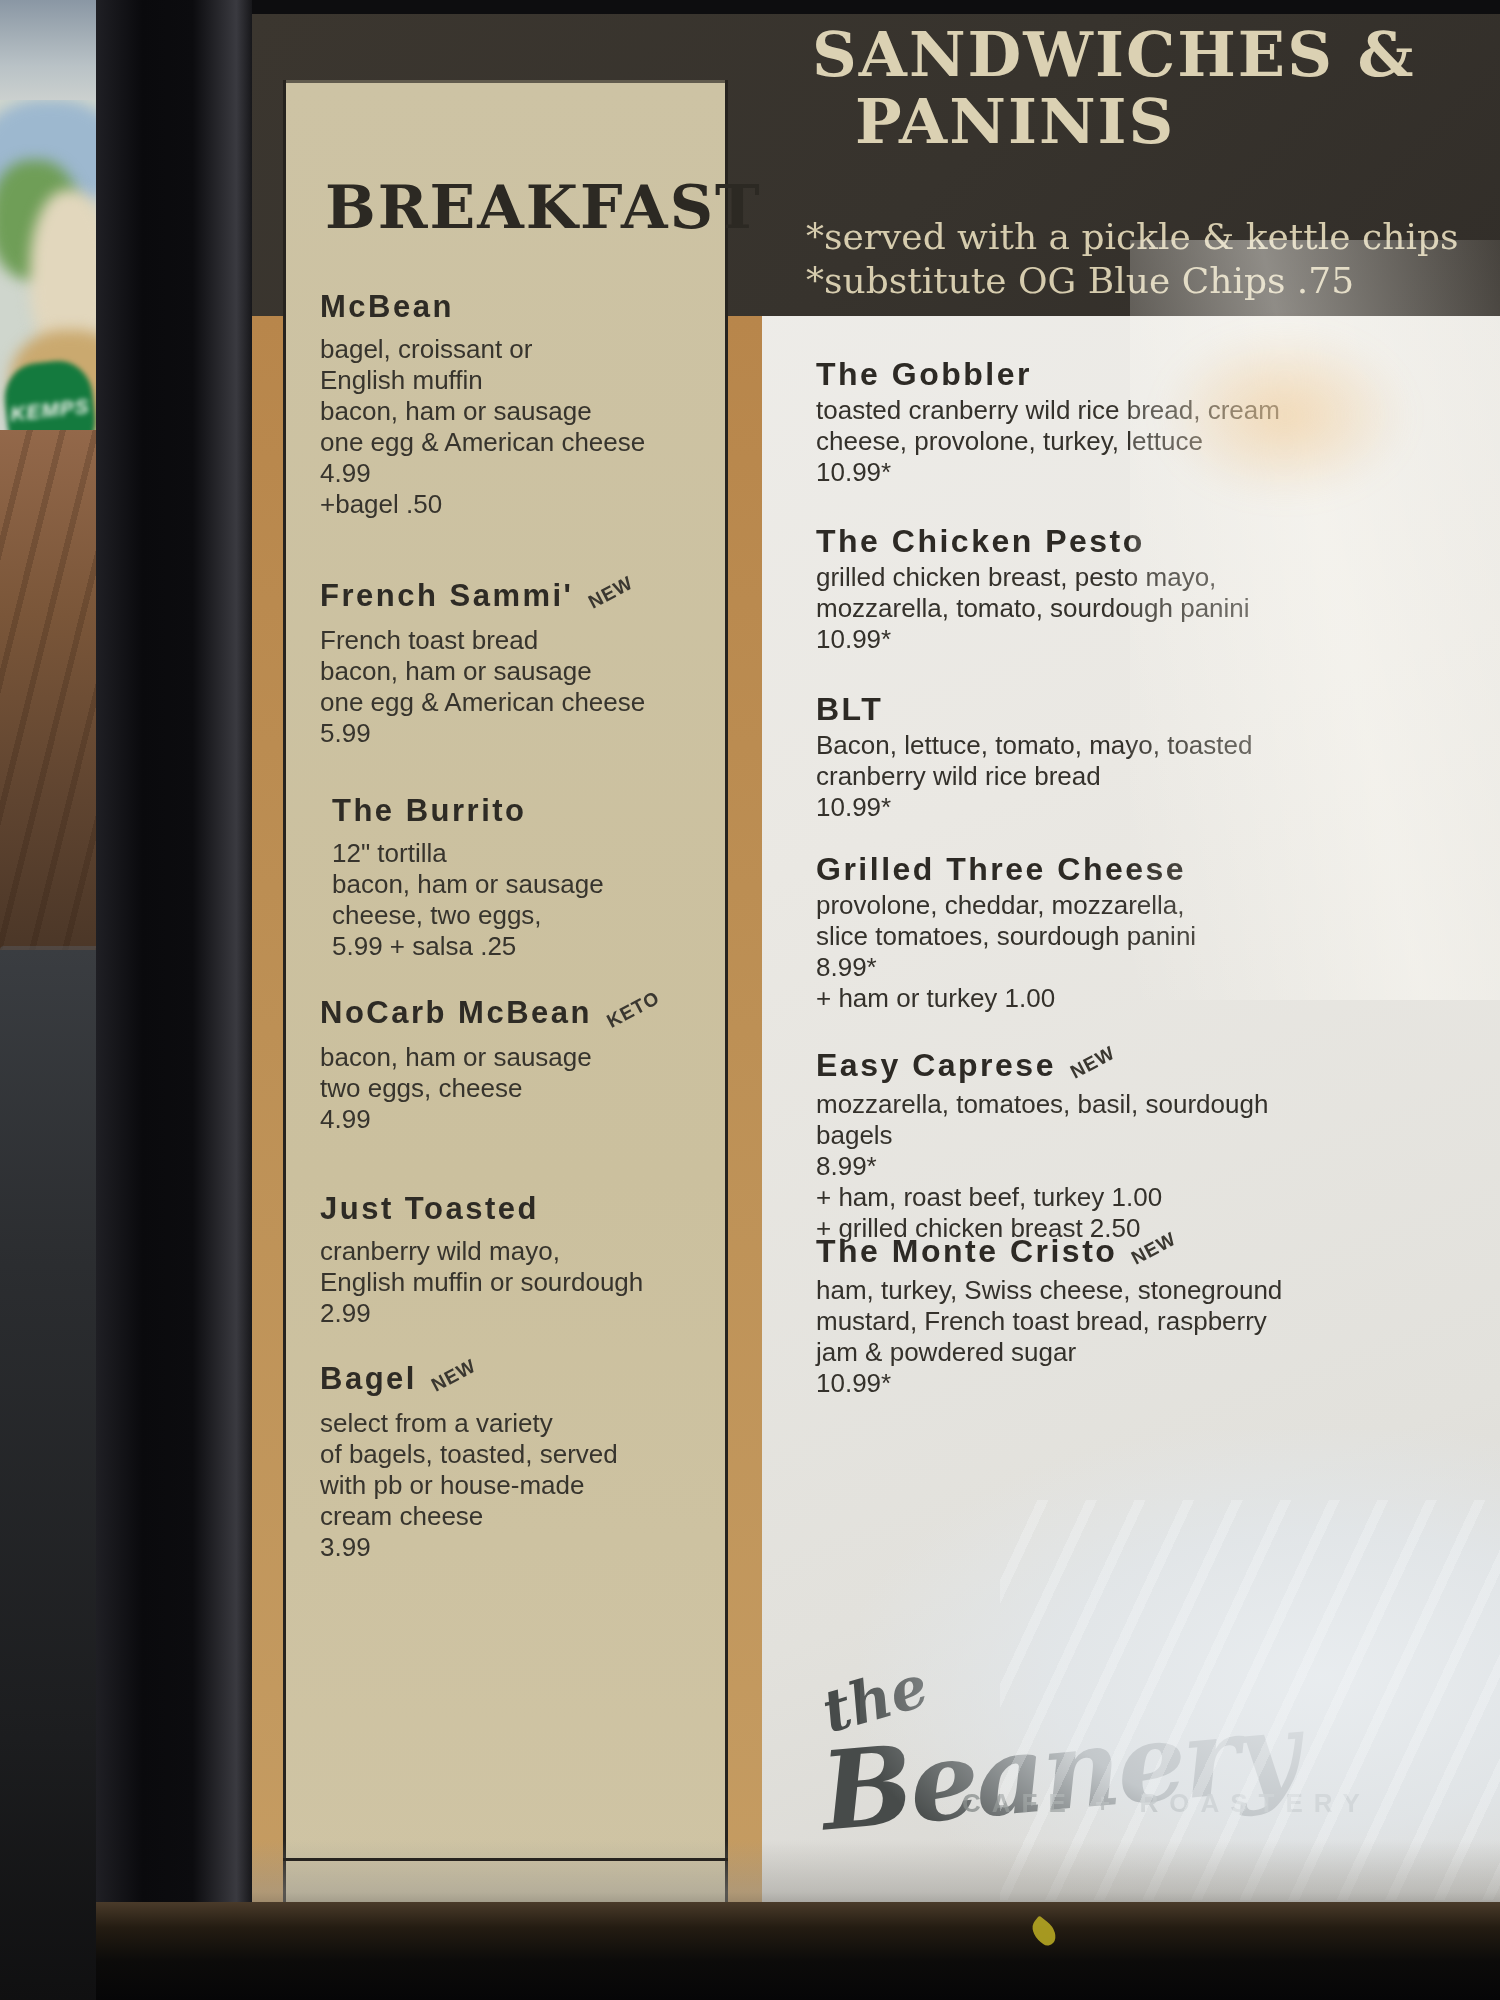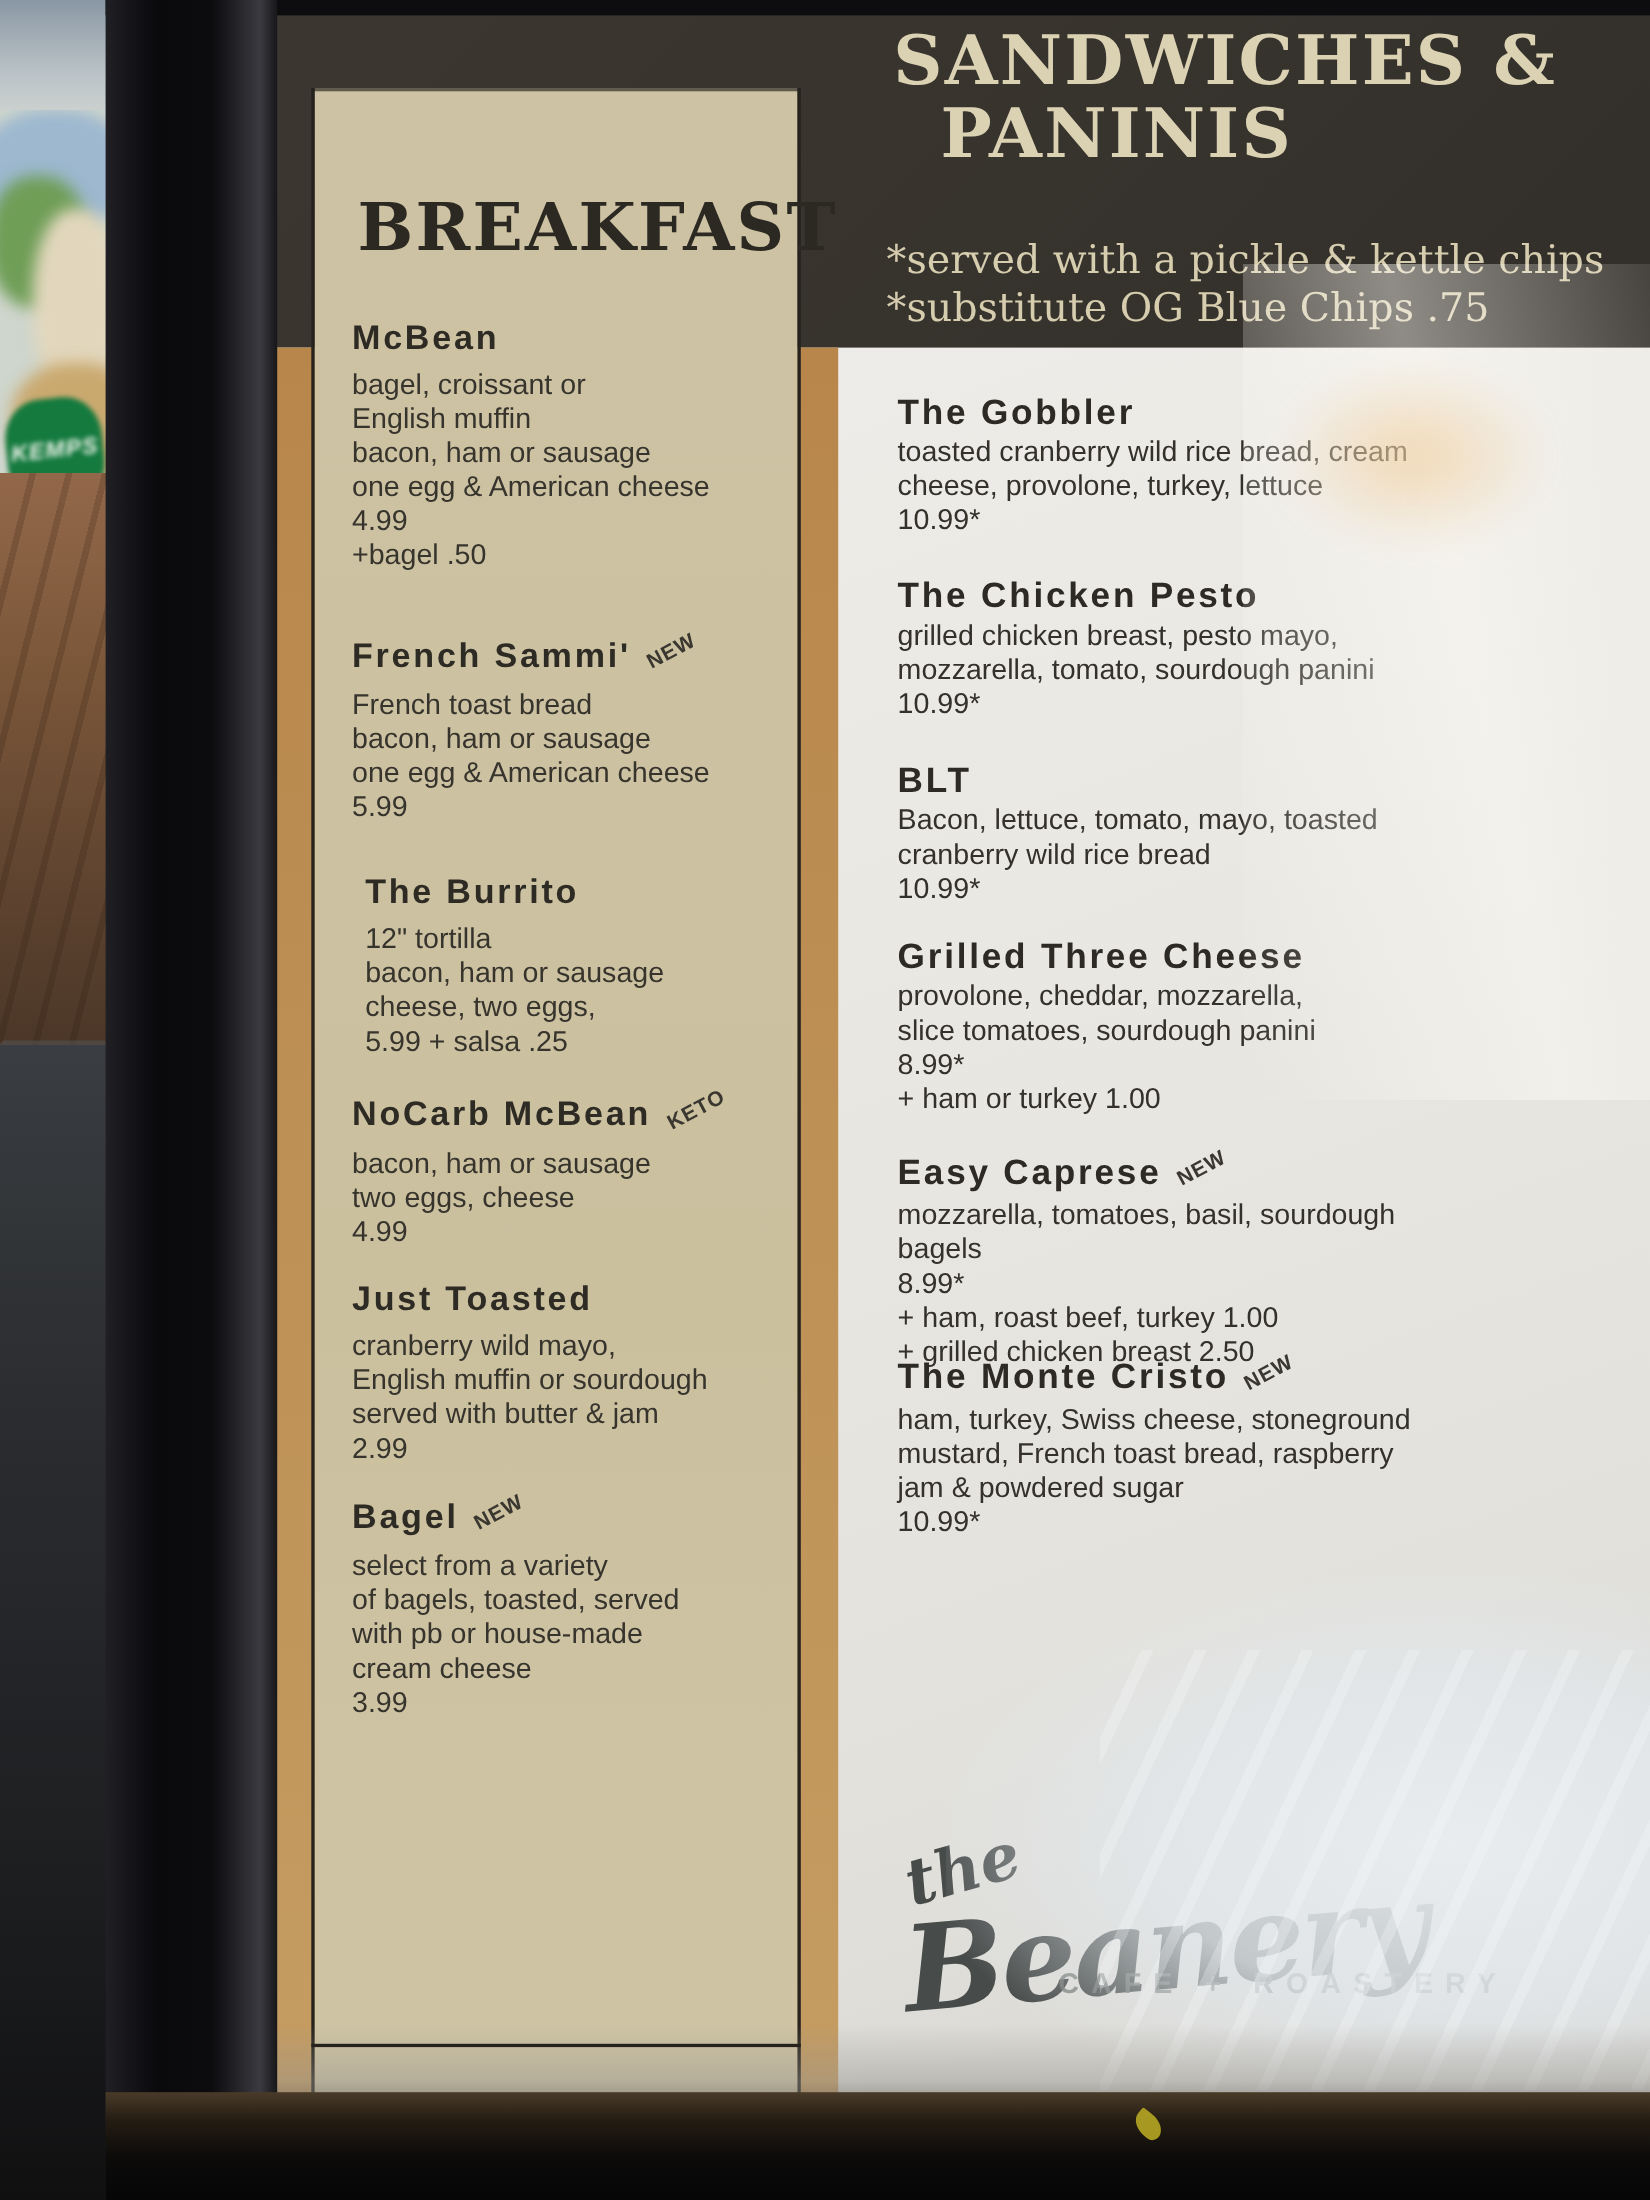--- a/index.html
+++ b/index.html
@@ -141,26 +141,25 @@
     </div>
 </div>
 <div class="abs item" style="left:320px;top:996px;">
   <div class="item-head"><span>NoCarb McBean</span><span class="badge">KETO</span></div>
   <div class="item-lines">
       <div>bacon, ham or sausage</div>
       <div>two eggs, cheese</div>
       <div>4.99</div>
     </div>
 </div>
-<div class="abs item" style="left:320px;top:1164px;">
+<div class="abs item" style="left:320px;top:1192px;">
   <div class="item-head"><span>Just Toasted</span><span class="badge"></span></div>
   <div class="item-lines">
       <div>cranberry wild mayo,</div>
       <div>English muffin or sourdough</div>
-      <div>served with butter &amp; jam</div>
       <div>2.99</div>
     </div>
 </div>
 <div class="abs item" style="left:320px;top:1362px;">
   <div class="item-head"><span>Bagel</span><span class="badge">NEW</span></div>
   <div class="item-lines">
       <div>select from a variety</div>
       <div>of bagels, toasted, served</div>
       <div>with pb or house-made</div>
       <div>cream cheese</div>

